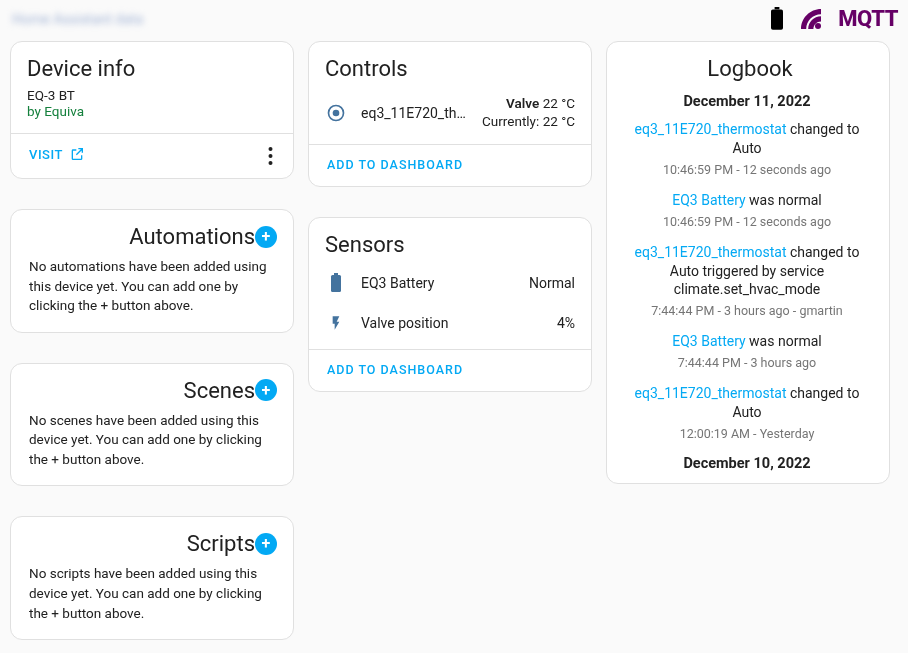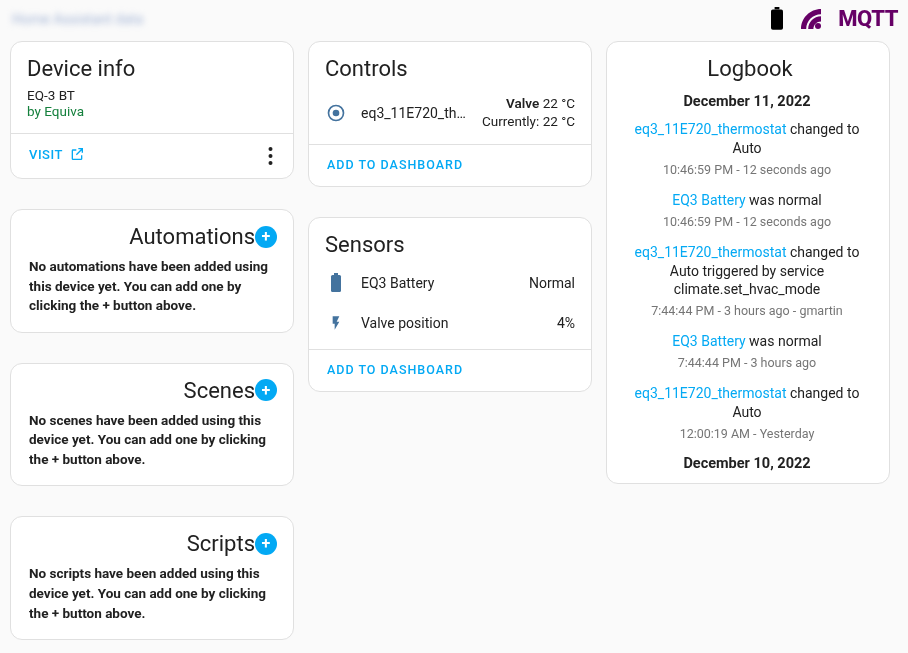--- a/index.html
+++ b/index.html
@@ -98,21 +98,21 @@
   .section-title {
     font-size: 22px; font-weight: 400; color: #212121;
   }
   .plus-btn {
     width: 22px; height: 22px; border-radius: 50%;
     background: #03a9f4; color: #fff;
     display: flex; align-items: center; justify-content: center;
     cursor: pointer;
     font-size: 16px; font-weight: 600;
   }
-  .empty-text { font-size: 13.5px; color: #212121; line-height: 1.45; font-weight: bold; }
+  .empty-text { font-size: 13.5px; color: #212121; line-height: 1.45; }
 
   
   .controls-card .card-body { padding: 14px 16px 10px 16px; }
   .control-row {
     display: flex; align-items: center; gap: 14px;
     padding: 8px 0 4px 0;
   }
   .control-icon { color: #44739e; width: 22px; display:flex; justify-content:center; }
   .control-icon svg { width: 20px; height: 20px; }
   .control-name { flex: 1; font-size: 14px; white-space: nowrap; overflow: hidden; text-overflow: ellipsis; }

